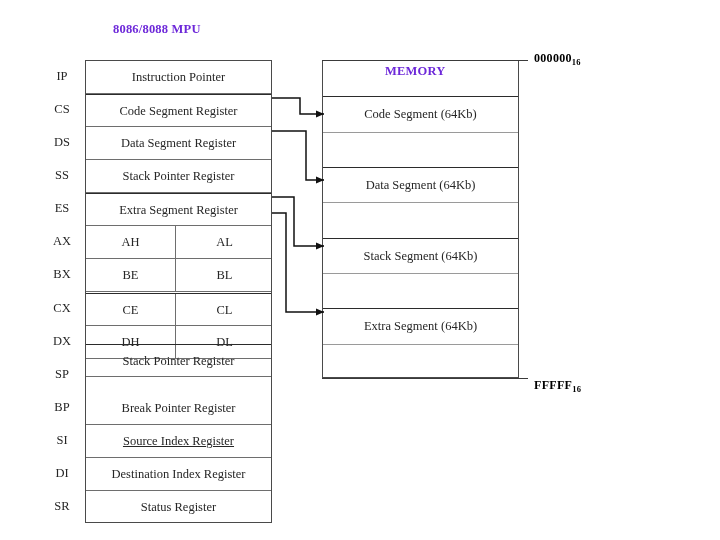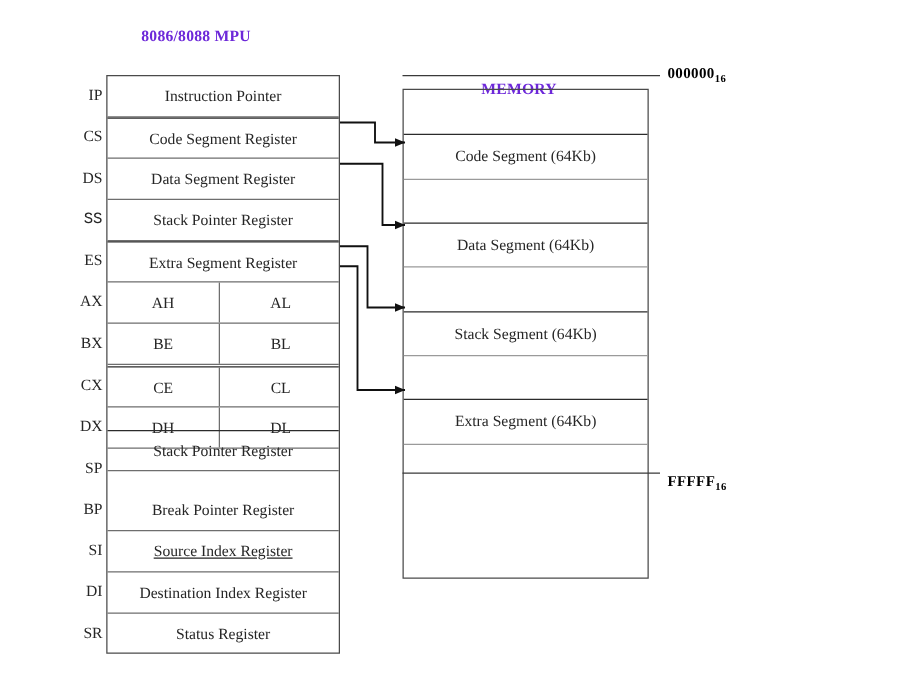--- a/index.html
+++ b/index.html
@@ -70,33 +70,33 @@
     box-sizing: border-box;
   }
   .reg-half.left-half  { left: 0;    width: 90px; border-right: 1.4px solid #6e6e6e; }
   .reg-half.right-half { left: 90px; width: 97px; }
 
   
   .reg-abbr {
     position: absolute;
     left: 42px;
     width: 40px;
-    text-align: right;
+    text-align: center;
     font-size: 12.5px;
     white-space: nowrap;
     color: #262626;
   }
 
   
   #mem-box {
     position: absolute;
     left: 322px;
-    top: 71px;
+    top: 60px;
     width: 197px;
-    height: 392px;
+    height: 318px;
     border: 1px solid #4a4a4a;
     box-sizing: border-box;
   }
   .mem-row {
     position: absolute;
     left: 0;
     width: 100%;
     box-sizing: border-box;
   }
   .mem-row .mem-label {
@@ -152,21 +152,21 @@
 
 <div id="page">
 
   <div class="panel-title" id="mpu-title">8086/8088 MPU</div>
   <div class="panel-title" id="mem-title">MEMORY</div>
 
   <div id="reg-abbrs">
       <div class="reg-abbr" style="top: 60px; height: 33.0714px; line-height: 33.0714px;">IP</div>
       <div class="reg-abbr" style="top: 93.0714px; height: 33.0714px; line-height: 33.0714px;">CS</div>
       <div class="reg-abbr" style="top: 126.143px; height: 33.0714px; line-height: 33.0714px;">DS</div>
-      <div class="reg-abbr" style="top: 159.214px; height: 33.0714px; line-height: 33.0714px; font-family: Liberation Mono, monospace;">SS</div>
+      <div class="reg-abbr" style="top: 159.214px; height: 33.0714px; line-height: 33.0714px;">SS</div>
       <div class="reg-abbr" style="top: 192.286px; height: 33.0714px; line-height: 33.0714px;">ES</div>
       <div class="reg-abbr" style="top: 225.357px; height: 33.0714px; line-height: 33.0714px;">AX</div>
       <div class="reg-abbr" style="top: 258.429px; height: 33.0714px; line-height: 33.0714px;">BX</div>
       <div class="reg-abbr" style="top: 291.5px; height: 33.0714px; line-height: 33.0714px;">CX</div>
       <div class="reg-abbr" style="top: 324.571px; height: 33.0714px; line-height: 33.0714px;">DX</div>
       <div class="reg-abbr" style="top: 357.643px; height: 33.0714px; line-height: 33.0714px;">SP</div>
       <div class="reg-abbr" style="top: 390.714px; height: 33.0714px; line-height: 33.0714px;">BP</div>
       <div class="reg-abbr" style="top: 423.786px; height: 33.0714px; line-height: 33.0714px;">SI</div>
       <div class="reg-abbr" style="top: 456.857px; height: 33.0714px; line-height: 33.0714px;">DI</div>
       <div class="reg-abbr" style="top: 489.929px; height: 33.0714px; line-height: 33.0714px;">SR</div>

